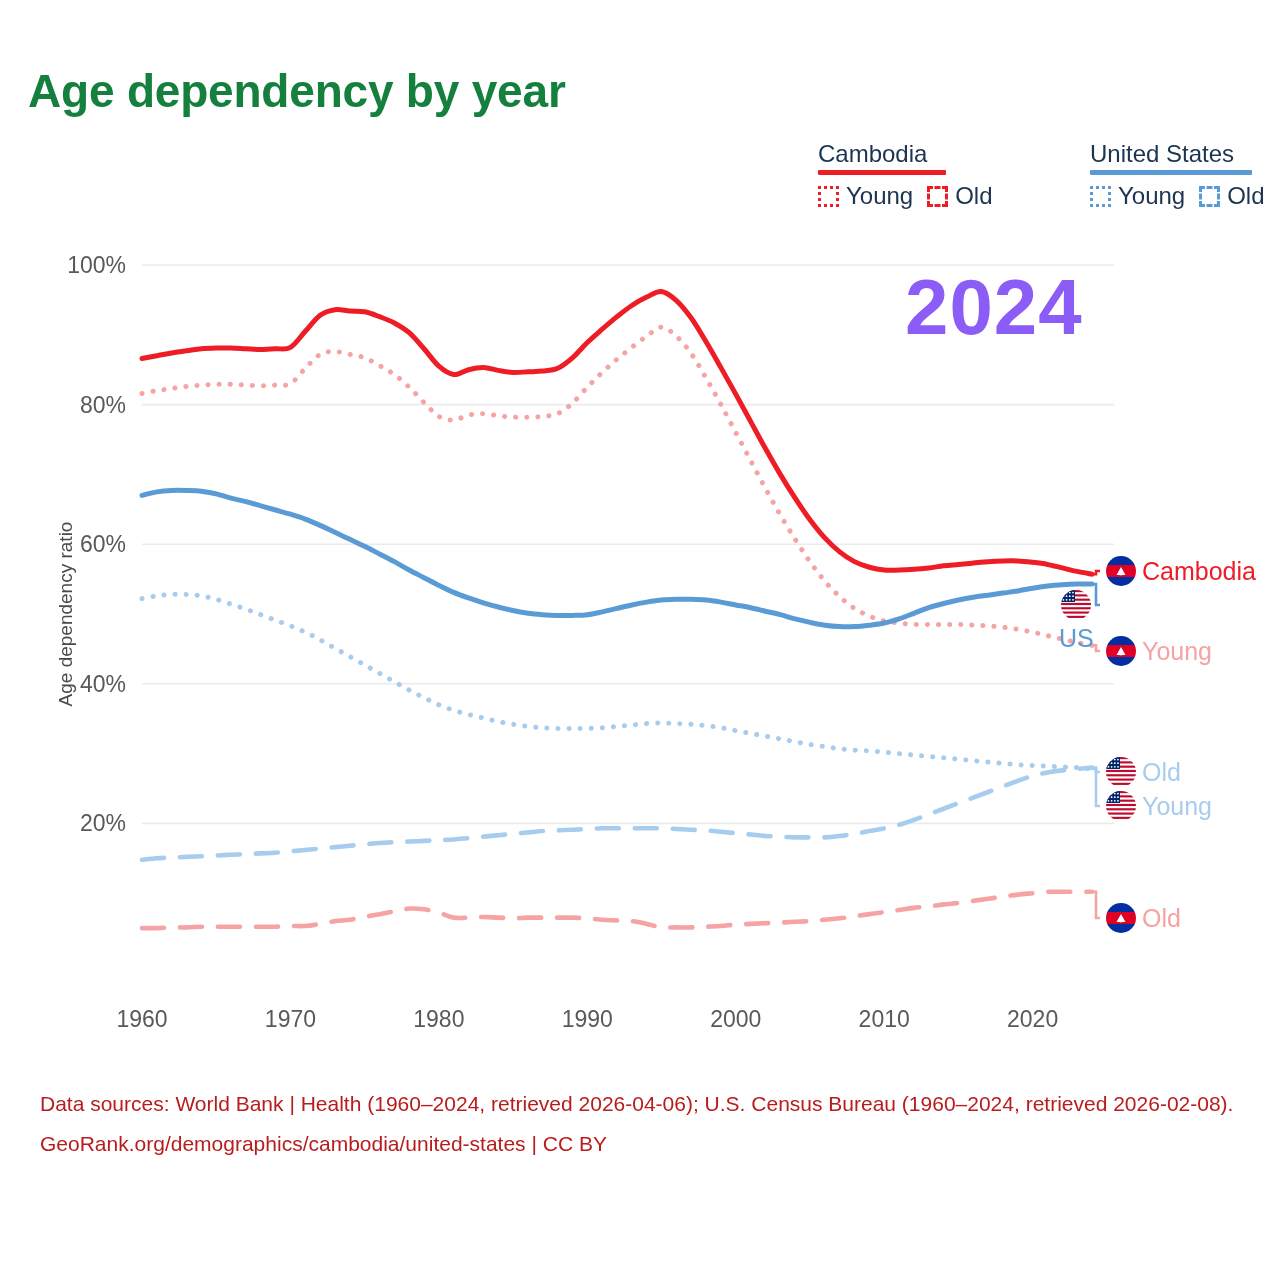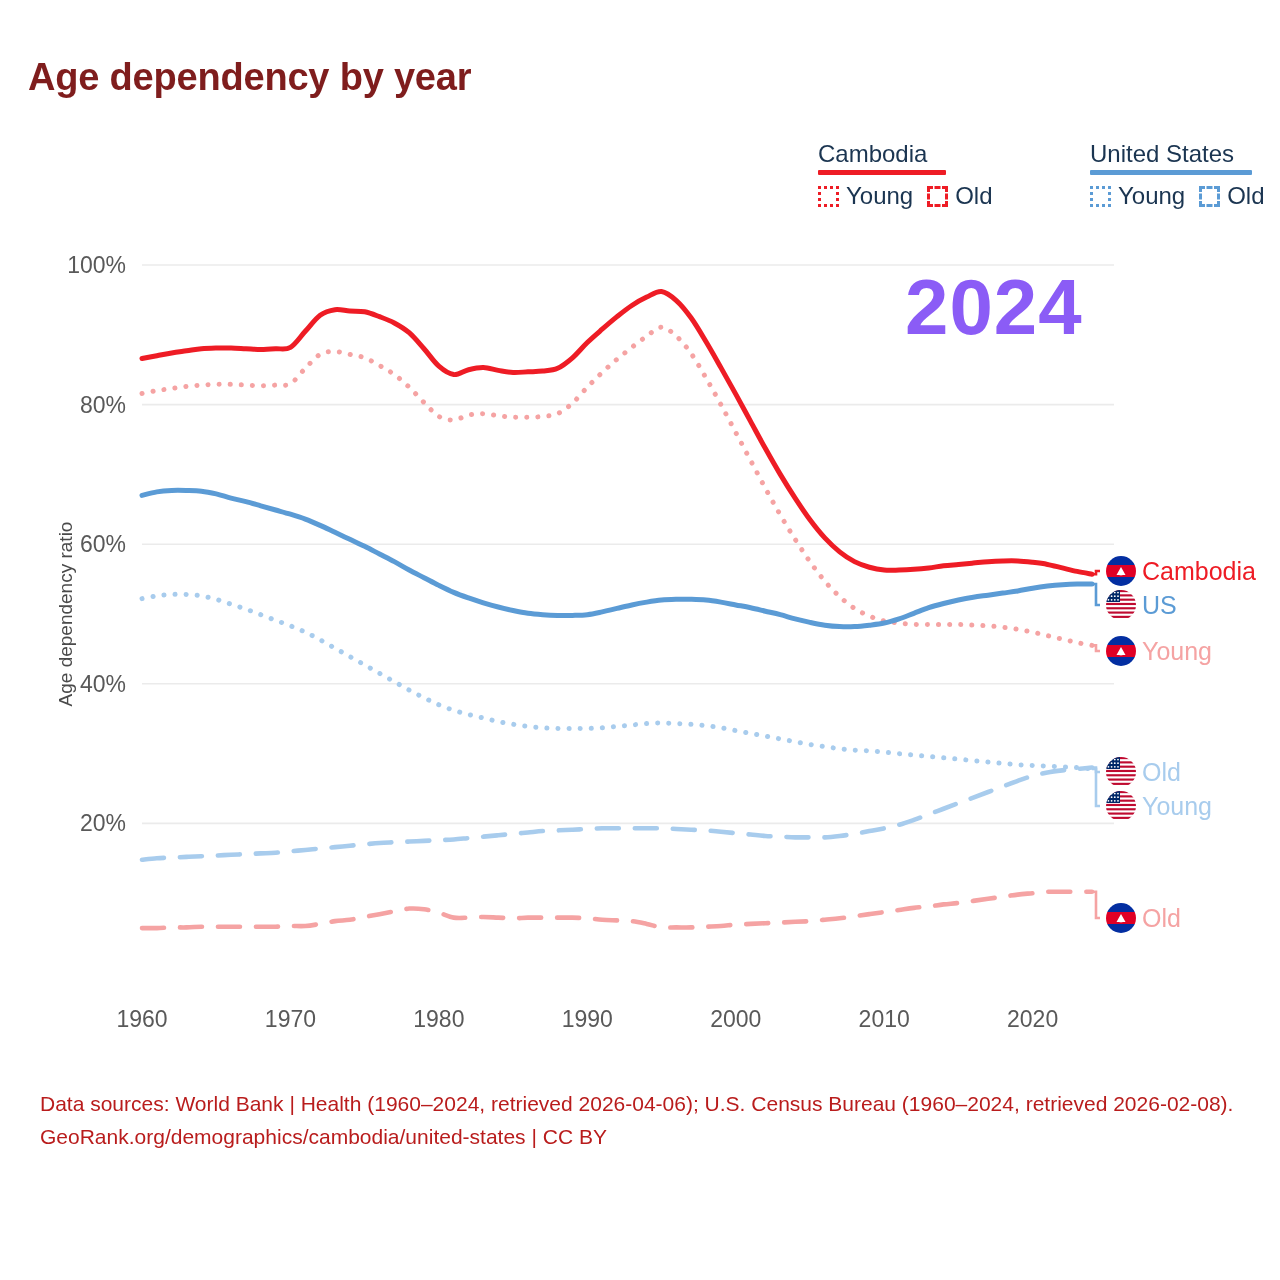--- a/index.html
+++ b/index.html
@@ -13,24 +13,24 @@
     font-family: "Liberation Sans", sans-serif;
     color: #1f3a5f;
     overflow: hidden;
     position: relative;
   }
 
   
   #chart-title {
     position: absolute;
     left: 28px;
-    top: 56px;
-    font-size: 38px;
+    top: 64px;
+    font-size: 46px;
     font-weight: bold;
-    color: #7f1d1d;
+    color: #15803d;
     letter-spacing: -0.2px;
     white-space: nowrap;
   }
 
   
   #legend {
     position: absolute;
     left: 810px;
     top: 140px;
     width: 440px;
@@ -134,21 +134,21 @@
   
   #footer {
     position: absolute;
     left: 40px;
     top: 1087px;
     width: 1210px;
     font-size: 21px;
     line-height: 33px;
     color: #b91c1c;
   }
-  #footer-line-2 { }
+  #footer-line-2 { margin-top: 7px; }
 </style>
 </head>
 <body>
 
 <div id="chart-title">Age dependency by year</div>
 
 <div id="legend">
   <div class="legend-group cambodia">
     <div class="legend-country-name">Cambodia</div>
     <div class="legend-underline" id="ul-cambodia" style="background: rgb(238, 28, 37); width: 128px;"></div>
@@ -231,21 +231,21 @@
     <div class="end-label" style="left: 1106px; top: 556px;">
       <span class="flag-icon"><svg width="30" height="30" viewBox="0 0 30 30">
           <rect width="30" height="9" y="0" fill="#032ea1"></rect>
           <rect width="30" height="12" y="9" fill="#e00025"></rect>
           <rect width="30" height="9" y="21" fill="#032ea1"></rect>
           <path d="M15 11 L19.5 19 L10.5 19 Z" fill="#fff"></path>
           <rect x="13.6" y="16.5" width="2.8" height="2.8" fill="#fff"></rect>
         </svg></span>
       <span class="end-label-text" style="color: rgb(238, 28, 37);">Cambodia</span>
     </div>
-    <div class="end-label" style="left: 1106px; top: 590px;">
+    <div class="end-label" style="left: 1059px; top: 590px; flex-direction: column;">
       <span class="flag-icon"><svg width="30" height="30" viewBox="0 0 30 30">
           <rect width="30" height="30" fill="#fff"></rect>
           <rect x="0" y="0" width="30" height="2.15" fill="#bf0a30"></rect>
           <rect x="0" y="4.3" width="30" height="2.15" fill="#bf0a30"></rect>
           <rect x="0" y="8.6" width="30" height="2.15" fill="#bf0a30"></rect>
           <rect x="0" y="12.899999999999999" width="30" height="2.15" fill="#bf0a30"></rect>
           <rect x="0" y="17.2" width="30" height="2.15" fill="#bf0a30"></rect>
           <rect x="0" y="21.5" width="30" height="2.15" fill="#bf0a30"></rect>
           <rect x="0" y="25.799999999999997" width="30" height="2.15" fill="#bf0a30"></rect>
           <rect x="0" y="0" width="14" height="12" fill="#002868"></rect>

